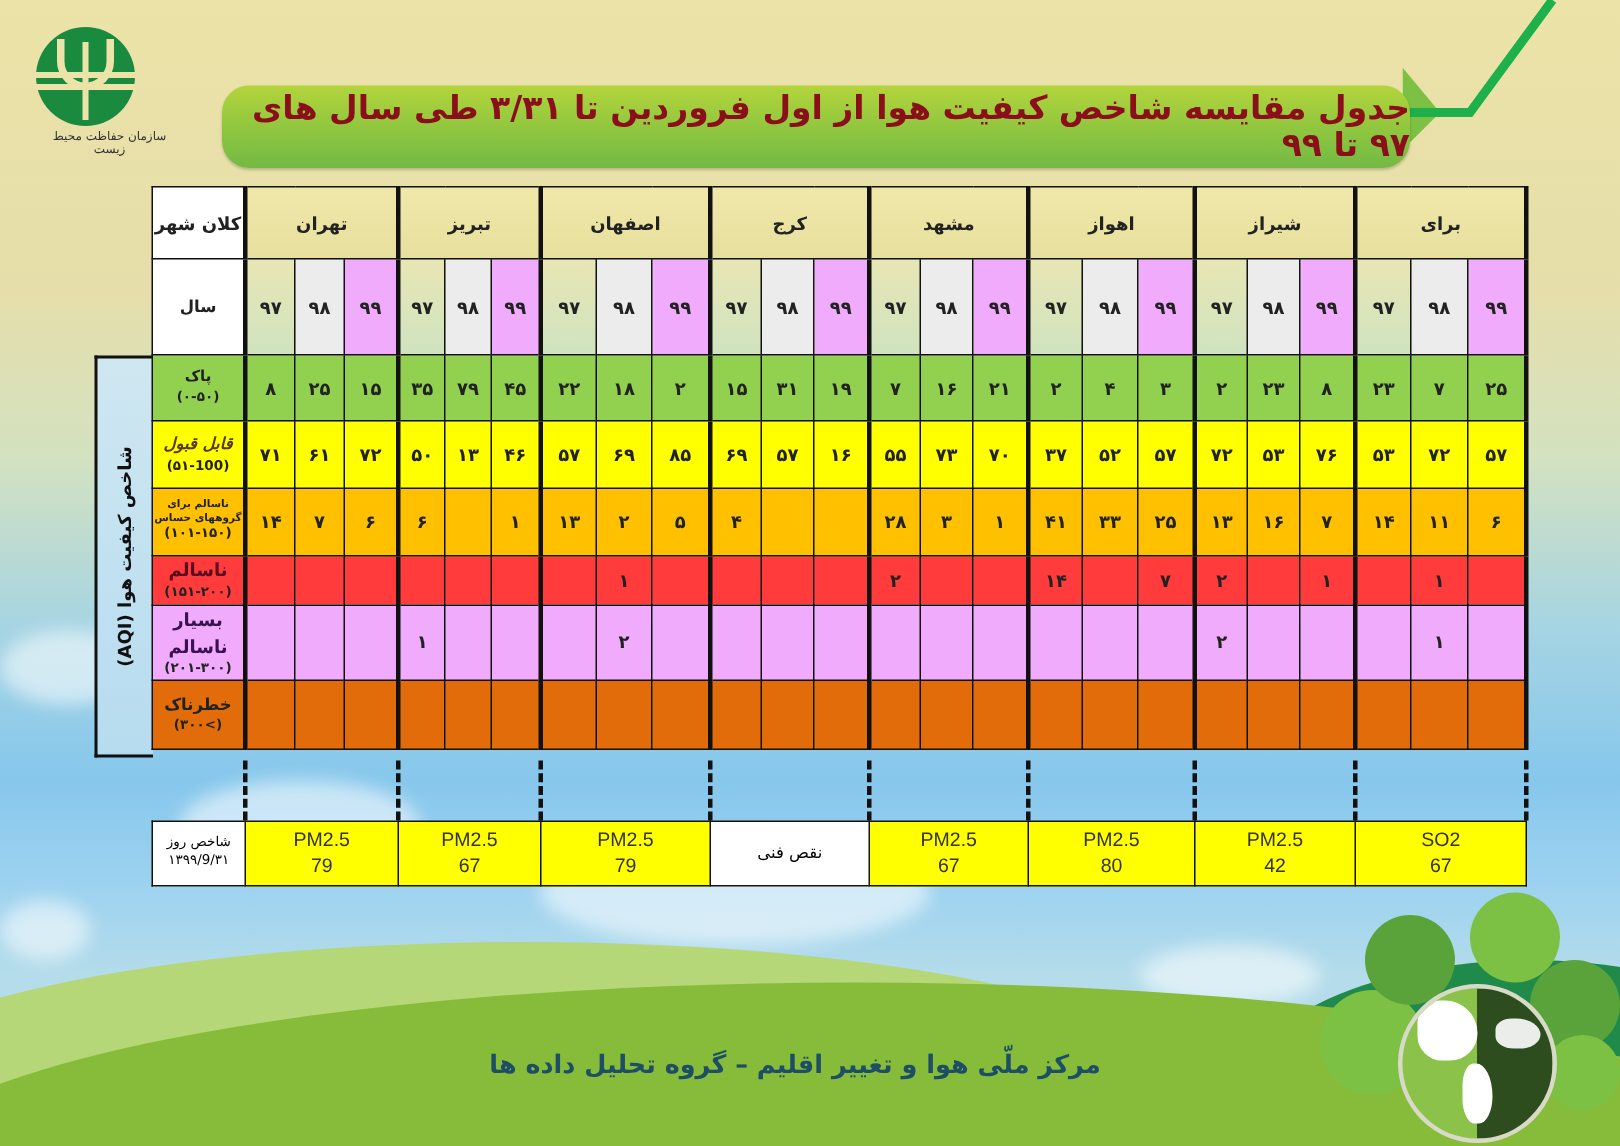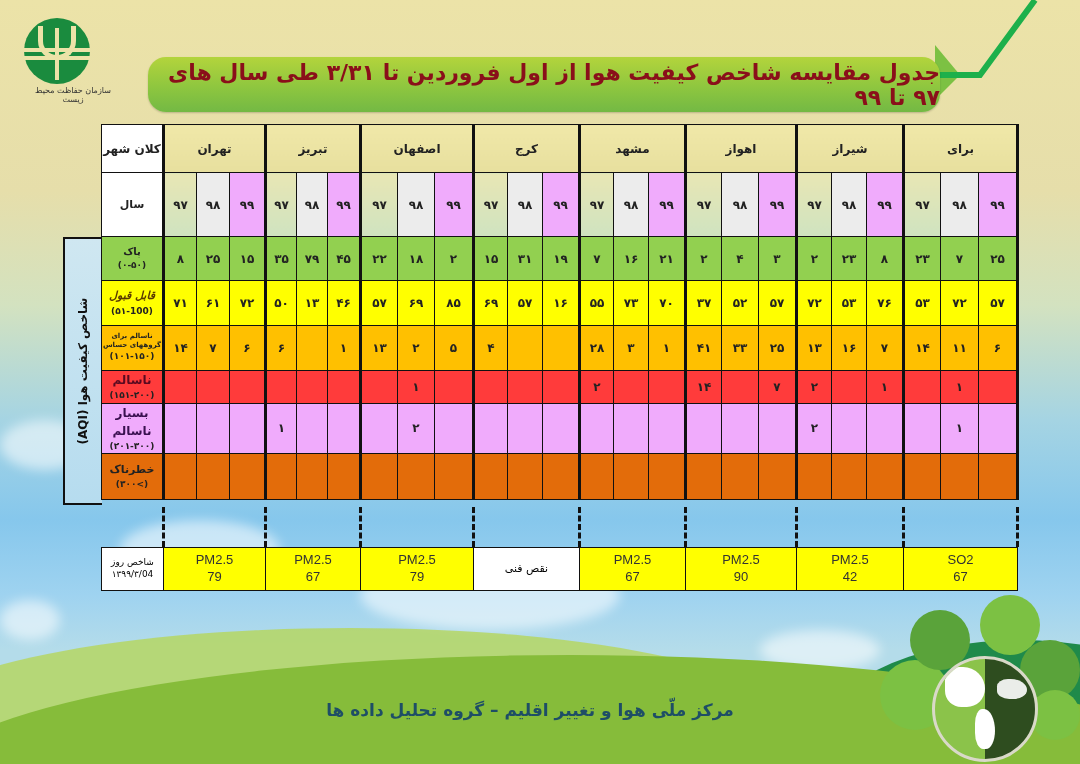--- a/index.html
+++ b/index.html
@@ -381,21 +381,21 @@
         <td class="yel" style="width: 114px;">
           <div>SO2</div>
           <div>67</div>
         </td>
         <td class="yel" style="width: 107px;">
           <div>PM2.5</div>
           <div>42</div>
         </td>
         <td class="yel" style="width: 111px;">
           <div>PM2.5</div>
-          <div>90</div>
+          <div>80</div>
         </td>
         <td class="yel" style="width: 106px;">
           <div>PM2.5</div>
           <div>67</div>
         </td>
         <td class="wht" style="width: 106px;">
           <div>نقص فنی</div>
         </td>
         <td class="yel" style="width: 113px;">
           <div>PM2.5</div>
@@ -404,21 +404,21 @@
         <td class="yel" style="width: 95px;">
           <div>PM2.5</div>
           <div>67</div>
         </td>
         <td class="yel" style="width: 102px;">
           <div>PM2.5</div>
           <div>79</div>
         </td>
         <td class="lbl">
           <div>شاخص روز</div>
-          <div>۱۳۹۹/۳/04</div>
+          <div>۱۳۹۹/9/۳۱</div>
         </td>
       </tr>
     </tbody>
 </table>
 
 <div class="footer">مرکز ملّی هوا و تغییر اقلیم – گروه تحلیل داده ها</div>
 
 <div class="globe-wrap">
   <div class="tree" style="left:10px;top:70px;width:70px;height:70px;"></div>
   <div class="tree dk" style="left:40px;top:20px;width:60px;height:60px;"></div>

